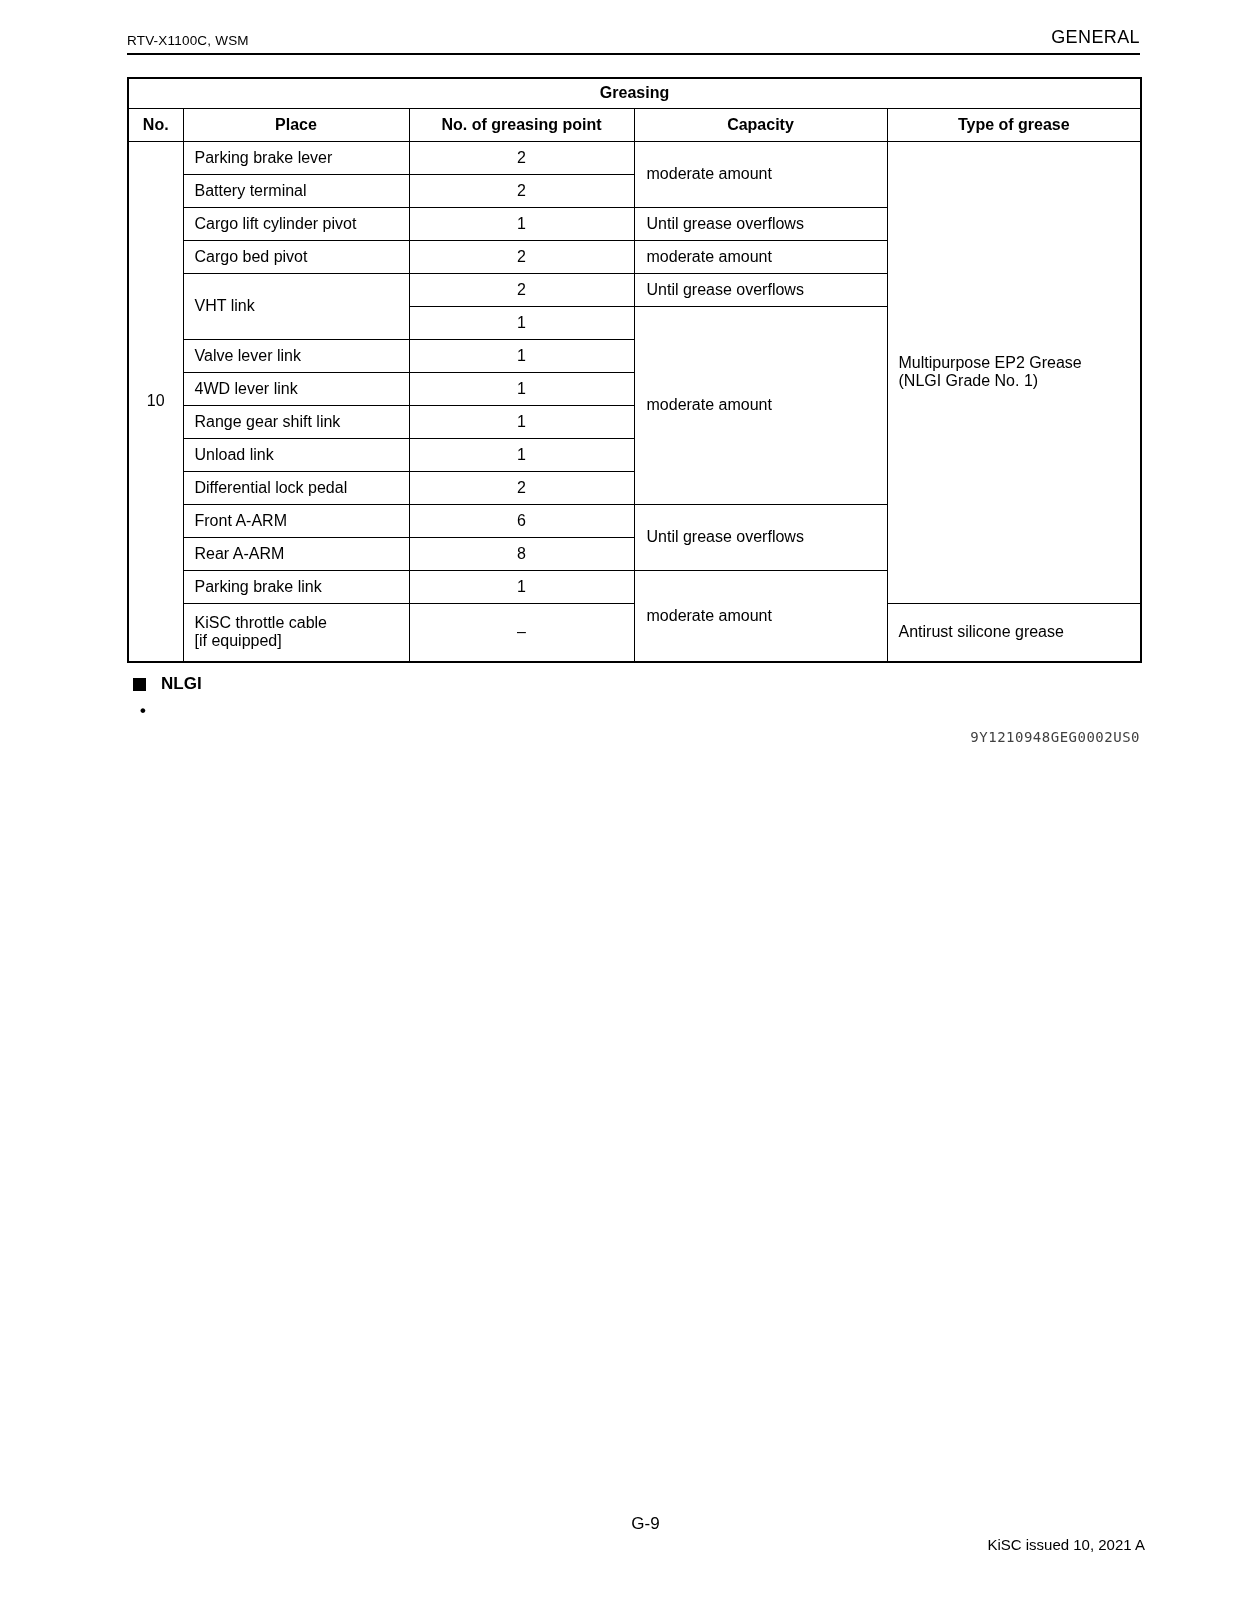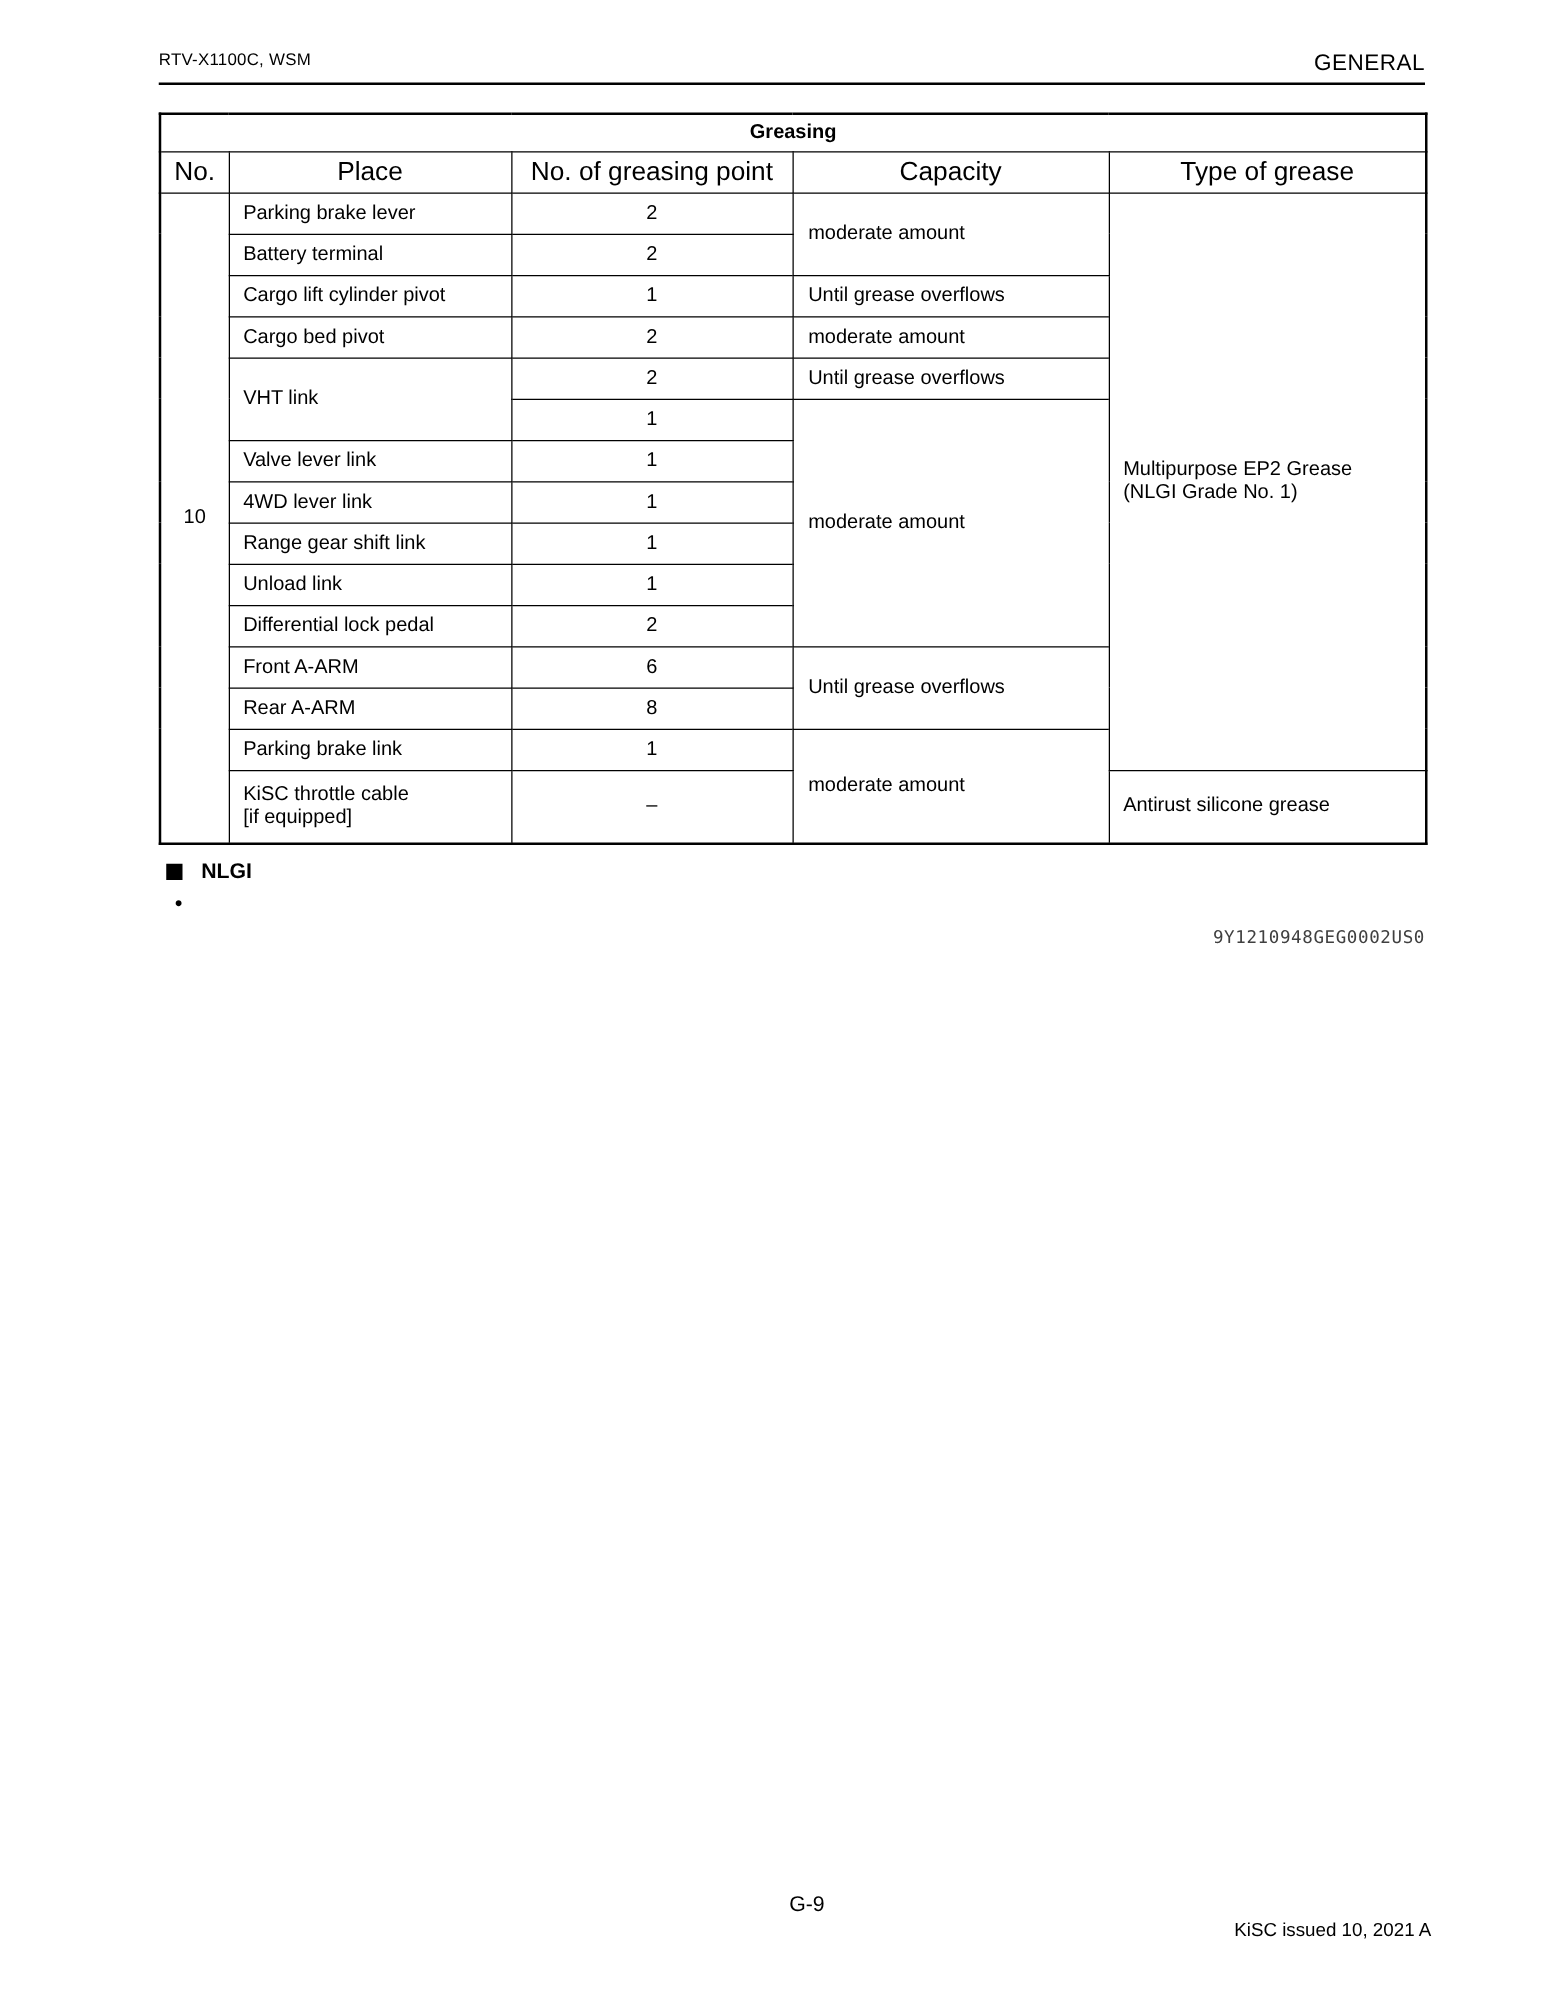--- a/index.html
+++ b/index.html
@@ -14,22 +14,22 @@
   }
   .content {
     position: absolute;
     left: 127px;
     top: 0;
     width: 1013px;
   }
   .page-header {
     display: flex;
     justify-content: space-between;
-    align-items: flex-start;
-    padding-top: 40px;
+    align-items: flex-end;
+    padding-top: 27px;
     padding-bottom: 5px;
     border-bottom: 2px solid #000;
   }
   .doc-title { font-size: 13.5px; letter-spacing: 0.2px; }
   .section-title { font-size: 18px; letter-spacing: 0.4px; }
 
   table.greasing {
     border-collapse: collapse;
     table-layout: fixed;
     width: 1013px;
@@ -44,22 +44,22 @@
   }
   table.greasing tr { height: 33px; }
   table.greasing tr.title-row { height: 30px; }
   table.greasing tr.tall { height: 59px; }
   td.title-cell {
     font-weight: bold;
     text-align: center;
     font-size: 16.5px;
   }
   table.greasing th {
-    font-weight: normal;
-    font-size: 21px;
+    font-weight: bold;
+    font-size: 16px;
   }
   td.no  { text-align: center; }
   td.num { text-align: center; }
   td.place { text-align: left; padding-left: 11px; padding-right: 6px; }
   td.cap   { text-align: left; padding-left: 12px; padding-right: 6px; }
   td.type  { text-align: left; padding-left: 11px; padding-right: 8px; }
   .block-line { display: block; }
 
   .note { margin-top: 11px; }
   .note-head {

